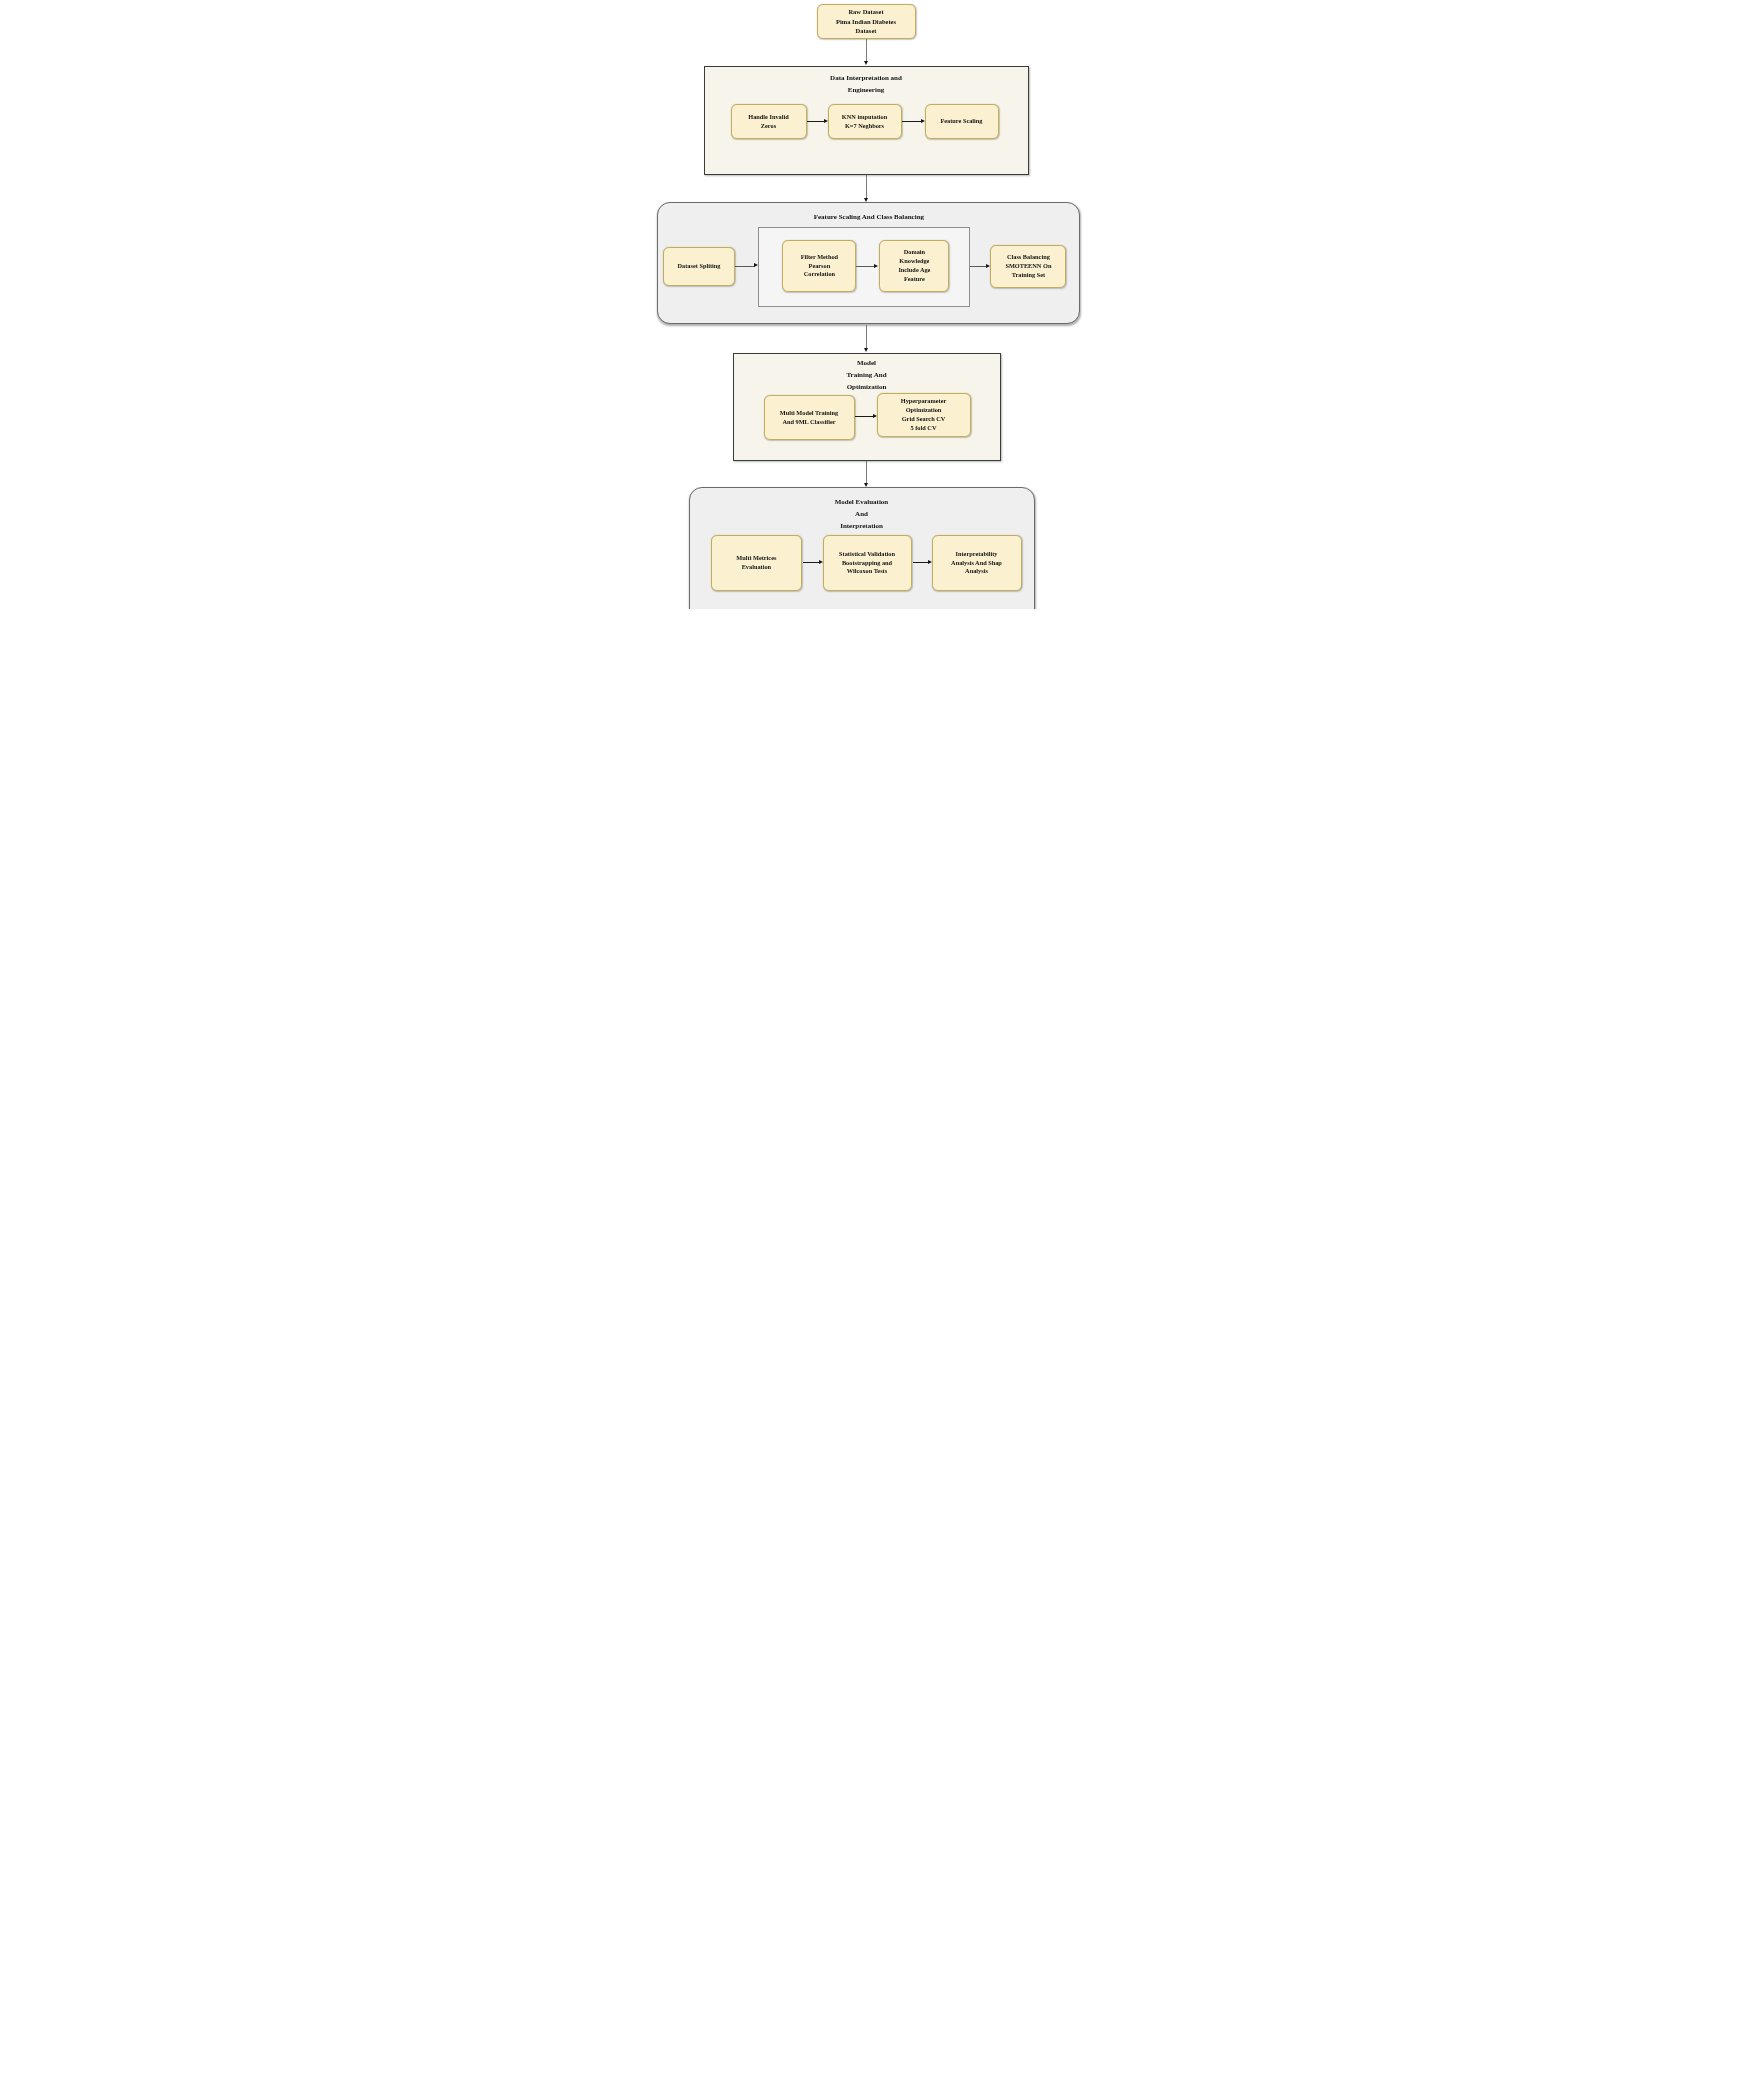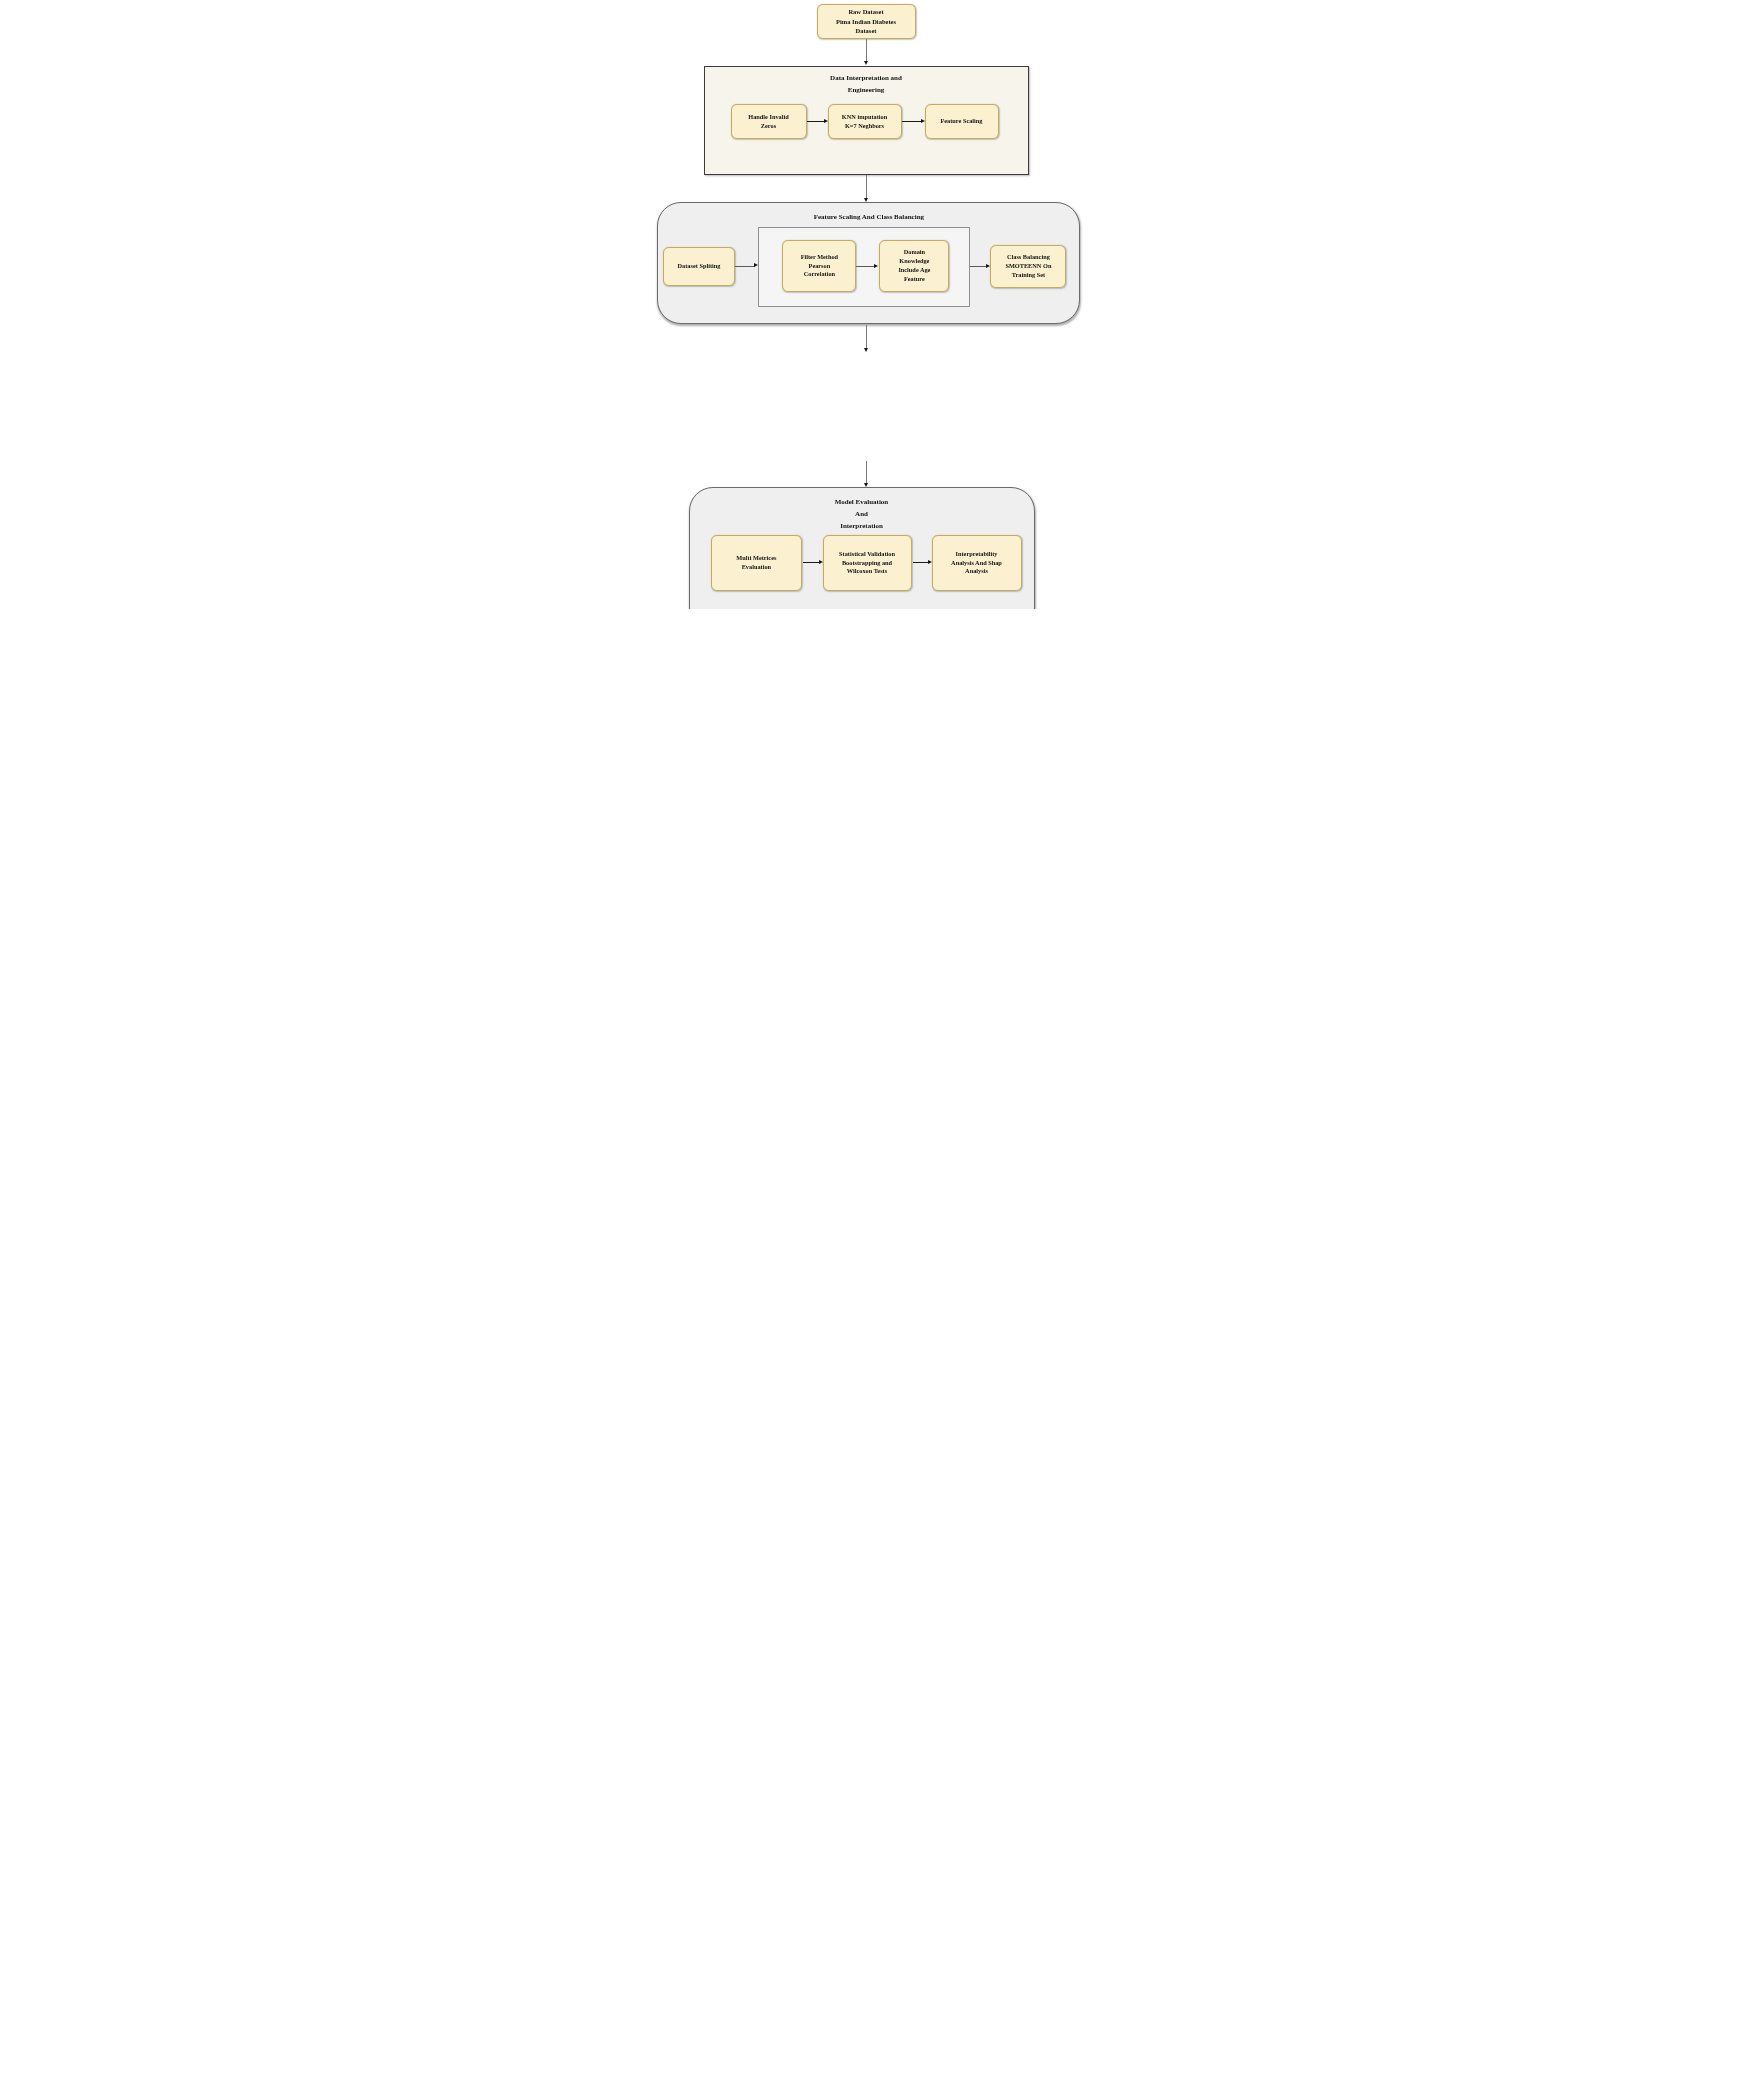--- a/index.html
+++ b/index.html
@@ -9,21 +9,21 @@
   
   .node{position:absolute;background:#FBF0D0;border:0.8px solid #C2AE58;border-radius:5.9px;
         display:flex;align-items:center;justify-content:center;text-align:center;
         box-shadow:0.4px 0.8px 1.3px rgba(0,0,0,0.22);box-sizing:border-box;padding:1.3px;}
   .label{white-space:pre-line;font-weight:bold;font-size:6.3px;line-height:1.42;color:#131313;}
 
   
   .panel{position:absolute;background:#F7F4EB;border:1.3px solid #3B3B39;box-sizing:border-box;
          box-shadow:0.8px 1.3px 1.7px rgba(0,0,0,0.28);}
   
-  .group{position:absolute;background:#EFEFEF;border:1.3px solid #6B6B6B;border-radius:24px;box-sizing:border-box;
+  .group{position:absolute;background:#EFEFEF;border:1.3px solid #6B6B6B;border-radius:13px;box-sizing:border-box;
          box-shadow:0.8px 1.3px 2.1px rgba(0,0,0,0.32);}
   .inner-rect{position:absolute;background:#F5F5F5;border:0.8px solid #8F8F8F;box-sizing:border-box;}
 
   .sec-title{position:absolute;left:0;width:100%;text-align:center;font-weight:bold;
              font-size:7px;line-height:1.7;white-space:pre-line;color:#121212;}
 
   
   .vline{position:absolute;width:1px;background:#7B7B7B;}
   .hline{position:absolute;height:1.3px;background:#1A1A1A;}
   .hline.gray{background:#5A5A5A;}
@@ -103,20 +103,39 @@
     <div class="node" style="left:332px;top:42px;width:76px;height:43px;">
       <span class="label">Class Balancing
 SMOTEENN On
 Training Set</span>
     </div>
   </div>
 
   <div class="vline" style="left:214px;top:325px;height:24px;"></div>
   <div class="arrow-head-down" style="left:212px;top:348px;"></div>
 
+  <div class="panel" style="left:81px;top:353px;width:268px;height:108px;">
+    <div class="sec-title" style="top:4.2px;">Model
+Training And
+Optimization</div>
+
+    <div class="node" style="left:30px;top:41px;width:91px;height:45px;">
+      <span class="label">Multi Model Training
+And 9ML Classifier</span>
+    </div>
+    <div class="hline" style="left:121px;top:62px;width:18px;"></div>
+    <div class="arrow-head-right" style="left:139px;top:60px;"></div>
+
+    <div class="node" style="left:143px;top:39px;width:94px;height:44px;">
+      <span class="label">Hyperparameter
+Optimization
+Grid Search CV
+5 fold CV</span>
+    </div>
+  </div>
 
   <div class="vline" style="left:214px;top:461px;height:22px;"></div>
   <div class="arrow-head-down" style="left:212px;top:483px;"></div>
 
   <div class="group" style="left:37px;top:487px;width:346px;height:144px;">
     <div class="sec-title" style="top:9.2px;">Model Evaluation
 And
 Interpretation</div>
 
     <div class="node" style="left:21.4px;top:47px;width:91px;height:56px;">

